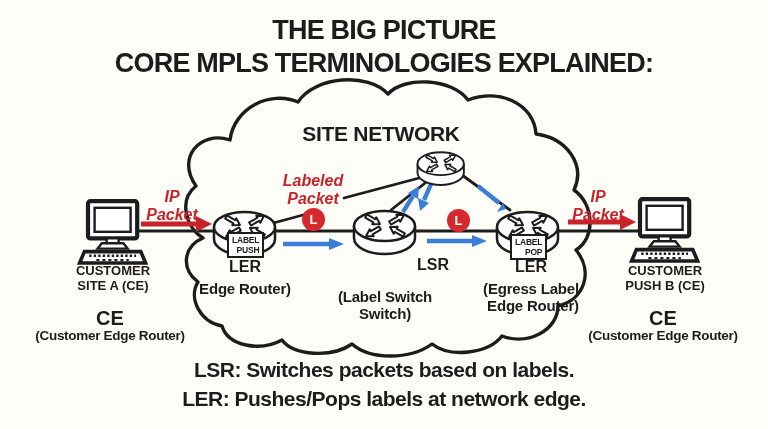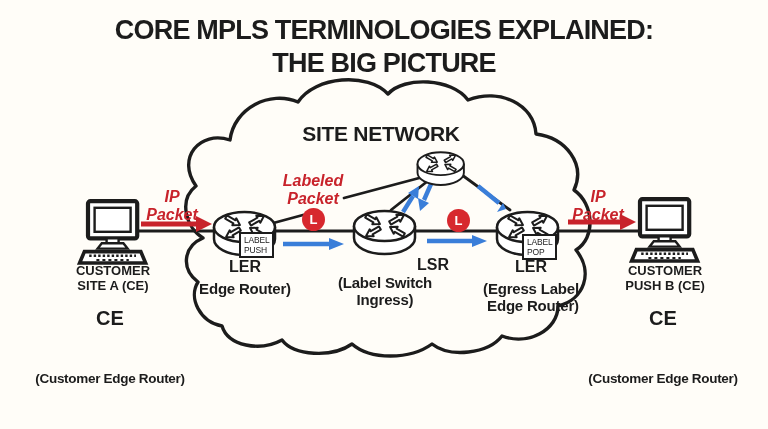--- a/index.html
+++ b/index.html
@@ -20,43 +20,43 @@
   .red-flow{font-size:16px; line-height:1.12; color:var(--red);font-style:italic;}
   .labeled-packet{top:172px; left:313px;}
   .ip-left{top:188px; left:172px;}
   .ip-right{top:188px; left:598px;}
   .site{font-size:13px; line-height:1.18;}
   .site-a{top:263px; left:113px;}
   .site-b{top:263px; left:665px;}
   .acronym{font-size:20px;}
   .ce-a{top:307px; left:110px;}
   .ce-b{top:307px; left:663px;}
-  .ce-desc{font-size:13.5px; letter-spacing:-0.3px;margin-top:43px;}
+  .ce-desc{font-size:13.5px; letter-spacing:-0.3px;}
   .ce-desc-a{top:328px; left:110px;}
   .ce-desc-b{top:328px; left:663px;}
   .node-label{font-size:16px;}
   .node-desc{font-size:15px; line-height:1.14; letter-spacing:-0.2px;}
   .ler1-label{top:258px; left:245px;}
   .ler1-desc{top:280px; left:245px;}
   .lsr-label{top:256px; left:385px;margin-left:48px;}
-  .lsr-desc{top:274px; left:385px;}
+  .lsr-desc{top:288px; left:385px;}
   .ler2-label{top:258px; left:531px;}
   .ler2-desc{top:280px; left:531px;text-align:right;}
   .legend{top:356px; left:384px; font-size:21px; letter-spacing:-0.5px; line-height:1.38;}
   .badge{
     position:absolute; width:23px; height:23px; border-radius:50%;
     background:var(--badge); color:#fff; font-weight:bold; font-size:13px;
     display:flex; align-items:center; justify-content:center;
   }
   .badge-left{left:302px; top:208px;}
   .badge-right{left:447px; top:209px;}
   .label-box{
     position:absolute; background:#fff; border:2px solid var(--ink);
-    font-size:8.5px; font-weight:normal; line-height:1.18; text-align:left;
-    padding:1px 3px; letter-spacing:-0.2px;margin-left:12px;
+    font-size:8.5px; font-weight:bold; line-height:1.18; text-align:right;
+    padding:1px 3px; letter-spacing:-0.2px;
   }
   .box-push{left:227px; top:232px;}
   .box-pop{left:510px; top:234px;}
 </style>
 </head>
 <body>
 
 <div class="stage">
 
   <svg class="diagram" width="768" height="429" viewBox="0 0 768 429">
@@ -142,22 +142,22 @@
 
     <use href="#computer" transform="translate(76,200) scale(0.6)"></use>
     <use href="#computer" transform="translate(628,198) scale(0.6)"></use>
     <use href="#router" transform="translate(212,209) scale(0.5)"></use>
     <use href="#router" transform="translate(352,208) scale(0.5)"></use>
     <use href="#router" transform="translate(495,209) scale(0.5)"></use>
     <use href="#router" transform="translate(416,150) scale(0.38)"></use>
   </svg>
 
   <div class="lbl title">
+    <span>THE BIG PICTURE</span>
     <span>CORE MPLS TERMINOLOGIES EXPLAINED:</span>
-    <span>THE BIG PICTURE</span>
   </div>
 
   <div class="lbl cloud-label">SITE NETWORK</div>
 
   <div class="lbl red-flow labeled-packet">
     <span>Labeled</span>
     <span>Packet</span>
   </div>
 
   <div class="lbl red-flow ip-left">
@@ -190,30 +190,34 @@
   <div class="lbl ce-desc ce-desc-a">(Customer Edge Router)</div>
 
   <div class="lbl node-label ler1-label">LER</div>
   <div class="lbl node-desc ler1-desc">
     <span>Edge Router)</span>
   </div>
 
   <div class="lbl node-label lsr-label">LSR</div>
   <div class="lbl node-desc lsr-desc">
     <span>(Label Switch</span>
-    <span>Ingress)</span>
+    <span>Switch)</span>
   </div>
 
   <div class="lbl node-label ler2-label">LER</div>
   <div class="lbl node-desc ler2-desc">
     <span>(Egress Label</span>
     <span>Edge Router)</span>
   </div>
 
   <div class="lbl site site-b">
     <span>CUSTOMER</span>
     <span>PUSH B (CE)</span>
   </div>
   <div class="lbl acronym ce-b">CE</div>
   <div class="lbl ce-desc ce-desc-b">(Customer Edge Router)</div>
 
+  <div class="lbl legend">
+    <span>LSR: Switches packets based on labels.</span>
+    <span>LER: Pushes/Pops labels at network edge.</span>
+  </div>
 
 </div>
 
 </body></html>

